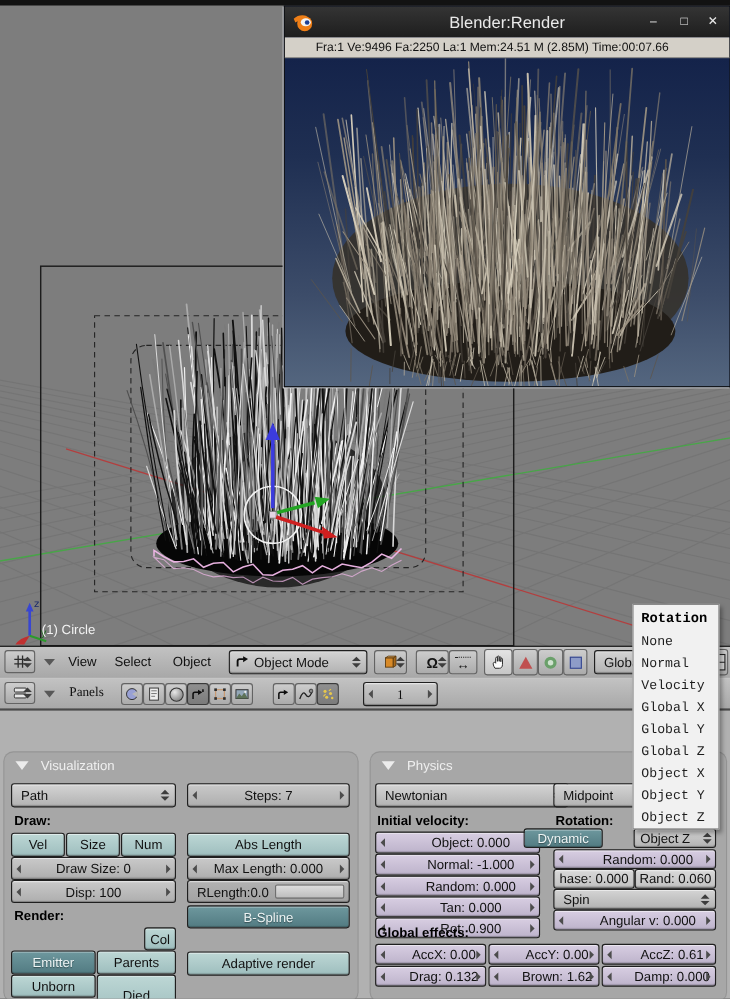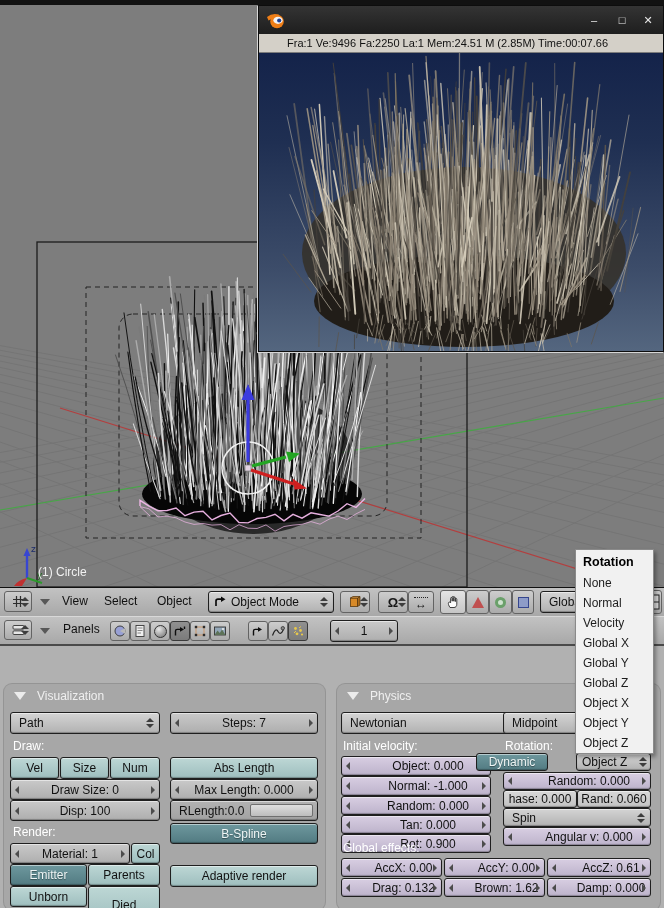--- a/index.html
+++ b/index.html
@@ -20,40 +20,40 @@
   
   .tL{position:absolute;left:4px;top:50%;margin-top:-4px;width:0;height:0;
       border:4px solid transparent;border-right-color:#4c4c4c;border-left:none;}
   .tR{position:absolute;right:4px;top:50%;margin-top:-4px;width:0;height:0;
       border:4px solid transparent;border-left-color:#4c4c4c;border-right:none;}
   
   .dd{position:absolute;right:5px;top:50%;transform:translateY(-50%);display:flex;flex-direction:column;gap:2px;}
   .dd i{display:block;width:0;height:0;border-left:4px solid transparent;border-right:4px solid transparent;}
   .dd .u{border-bottom:4px solid #3d3d3d;}
   .dd .d{border-top:4px solid #3d3d3d;}
-  .lbl{position:absolute;font-size:12px;color:#ffffff;white-space:nowrap;}
+  .lbl{position:absolute;font-size:12px;color:#000000;white-space:nowrap;font-weight:bold;}
   
   .hdr{position:absolute;left:0;width:664px;background:linear-gradient(#c2c2c2,#a8a8a8);}
   #hdr1{top:587px;height:28px;border-top:1px solid #101010;border-bottom:1px solid #8f8f8f;z-index:10;}
-  #hdr2{top:616px;height:27px;border-top:1px solid #d8d8d8;border-bottom:2px solid #4a4a4a;z-index:10;}
+  #hdr2{top:616px;height:27px;border-top:1px solid #d8d8d8;border-bottom:2px solid #4a4a4a;z-index:10;font-family:Liberation Serif, serif;}
   .menu-word{position:absolute;top:6px;font-size:12px;color:#101010;cursor:default;}
   .ibtn{position:absolute;box-sizing:border-box;border:1px solid #636363;border-radius:3px;
         background:linear-gradient(#cdcdcd,#ababab);display:flex;align-items:center;justify-content:center;}
   .ibtn.on{background:linear-gradient(#909090,#7b7b7b);border-color:#3a3a3a;}
   .tri-hdr{width:0;height:0;border-left:5px solid transparent;border-right:5px solid transparent;
            border-top:6px solid #585858;position:absolute;}
   
   #buttons-bg{position:absolute;left:0;top:643px;width:664px;height:265px;background:#b1b1b1;z-index:5;}
   .panel{position:absolute;background:#a7a7a7;border-radius:8px;box-shadow:0 0 0 1px rgba(120,120,120,.5);}
   .ph-tri{position:absolute;width:0;height:0;border-left:6px solid transparent;border-right:6px solid transparent;
           border-top:8px solid #ececec;}
   .ph-title{position:absolute;font-size:12px;color:#efefef;}
   
   #rotmenu{position:absolute;left:575px;top:549px;width:77px;background:#f1f1f1;
-           border:1px solid #8a8a8a;box-shadow:2px 3px 4px rgba(0,0,0,.35);z-index:60;}
+           border:1px solid #8a8a8a;box-shadow:2px 3px 4px rgba(0,0,0,.35);z-index:60;font-family:Liberation Mono, monospace;}
   #rotmenu .menu-title{font-size:12.5px;font-weight:bold;color:#000;padding:5px 0 4px 7px;}
   #rotmenu .menu-item{font-size:12px;color:#1d1d1d;height:20px;line-height:20px;padding-left:7px;cursor:default;}
   
   #renwin{position:absolute;left:258px;top:5px;width:406px;height:347px;z-index:30;
           border:1px solid #0d0d0d;box-sizing:border-box;box-shadow:-1px 1px 0 #d6d6d6;background:#1c2a4a;}
   #ren-title{position:absolute;left:0;top:0;width:100%;height:28px;background:linear-gradient(#343434,#1e1e1e);
              display:flex;align-items:center;}
   #ren-title .t{position:absolute;left:0;right:0;text-align:center;color:#e9e9e9;font-size:15px;}
   .winbtn{position:absolute;top:7px;width:14px;height:14px;color:#e8e8e8;font-size:11px;line-height:14px;
           text-align:center;cursor:default;}
@@ -566,20 +566,21 @@
   <div id="topstrip"></div>
 
   <div id="renwin">
     <div id="ren-title">
       <svg style="position:absolute;left:6px;top:3px" width="22" height="22" viewBox="0 0 22 22">
         <path d="M2 8 Q7 3.5 14 5.5 L12 10 Q6.5 9 3.5 11.5 Z" fill="#ee7e17"></path>
         <circle cx="12" cy="12.5" r="6.8" fill="#ee7e17"></circle>
         <ellipse cx="13" cy="11.3" rx="4.6" ry="3.6" fill="#f4f4f4"></ellipse>
         <circle cx="14.2" cy="11.5" r="2.1" fill="#1c3f96"></circle>
       </svg>
+      <span class="t">Blender:Render</span>
       <span class="winbtn" style="right:62px">–</span>
       <span class="winbtn" style="right:34px">□</span>
       <span class="winbtn" style="right:8px">✕</span>
     </div>
     <div id="ren-stats">Fra:1  Ve:9496 Fa:2250 La:1 Mem:24.51 M (2.85M) Time:00:07.66</div>
     <div id="ren-canvas">
       <svg id="ren-svg" width="404" height="298">
           <ellipse cx="205" cy="200" rx="162" ry="86" fill="#353028" opacity="0.85"></ellipse>
           <ellipse cx="205" cy="248" rx="150" ry="46" fill="#211d18"></ellipse>
           <g fill="none" stroke-linecap="round">
@@ -1502,25 +1503,20 @@
     <span class="tL"></span>
       <span>Draw Size: 0</span>
       <span class="tR"></span>
     </div>
   <div class="btn num" style="left:10px;top:800px;width:150px;height:21px;z-index:7">
     <span class="tL"></span>
       <span>Disp: 100</span>
       <span class="tR"></span>
     </div>
   <span class="lbl" style="left:13px;top:825px;z-index:7">Render:</span>
-  <div class="btn num" style="left:10px;top:843px;width:120px;height:21px;z-index:7">
-    <span class="tL"></span>
-      <span>Material: 1</span>
-      <span class="tR"></span>
-    </div>
   <div class="btn tog" style="left:131px;top:843px;width:29px;height:21px;z-index:7">
       <span>Col</span>
     </div>
   <div class="btn tog on" style="left:10px;top:864px;width:77px;height:22px;z-index:7">
       <span>Emitter</span>
     </div>
   <div class="btn tog" style="left:88px;top:864px;width:72px;height:22px;z-index:7">
       <span>Parents</span>
     </div>
   <div class="btn tog" style="left:10px;top:886px;width:77px;height:21px;z-index:7">

